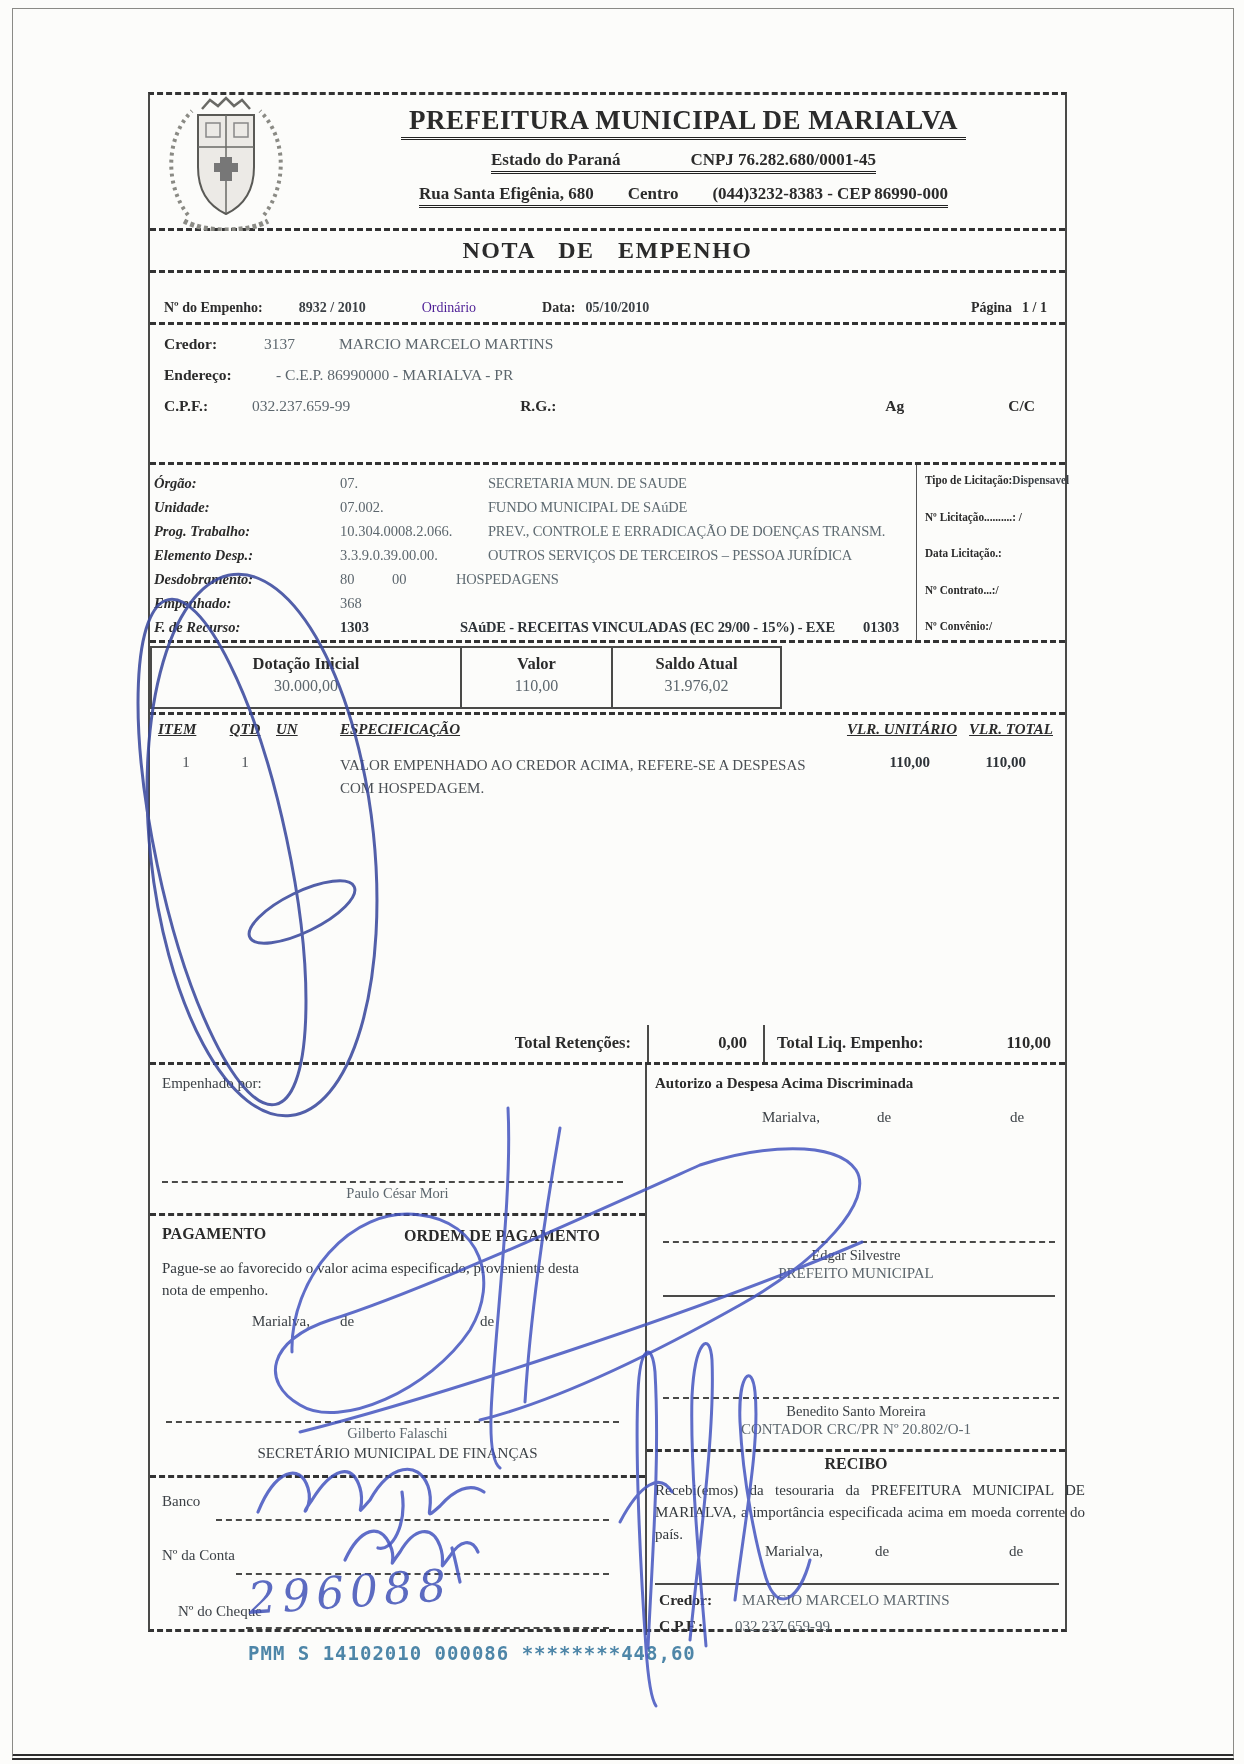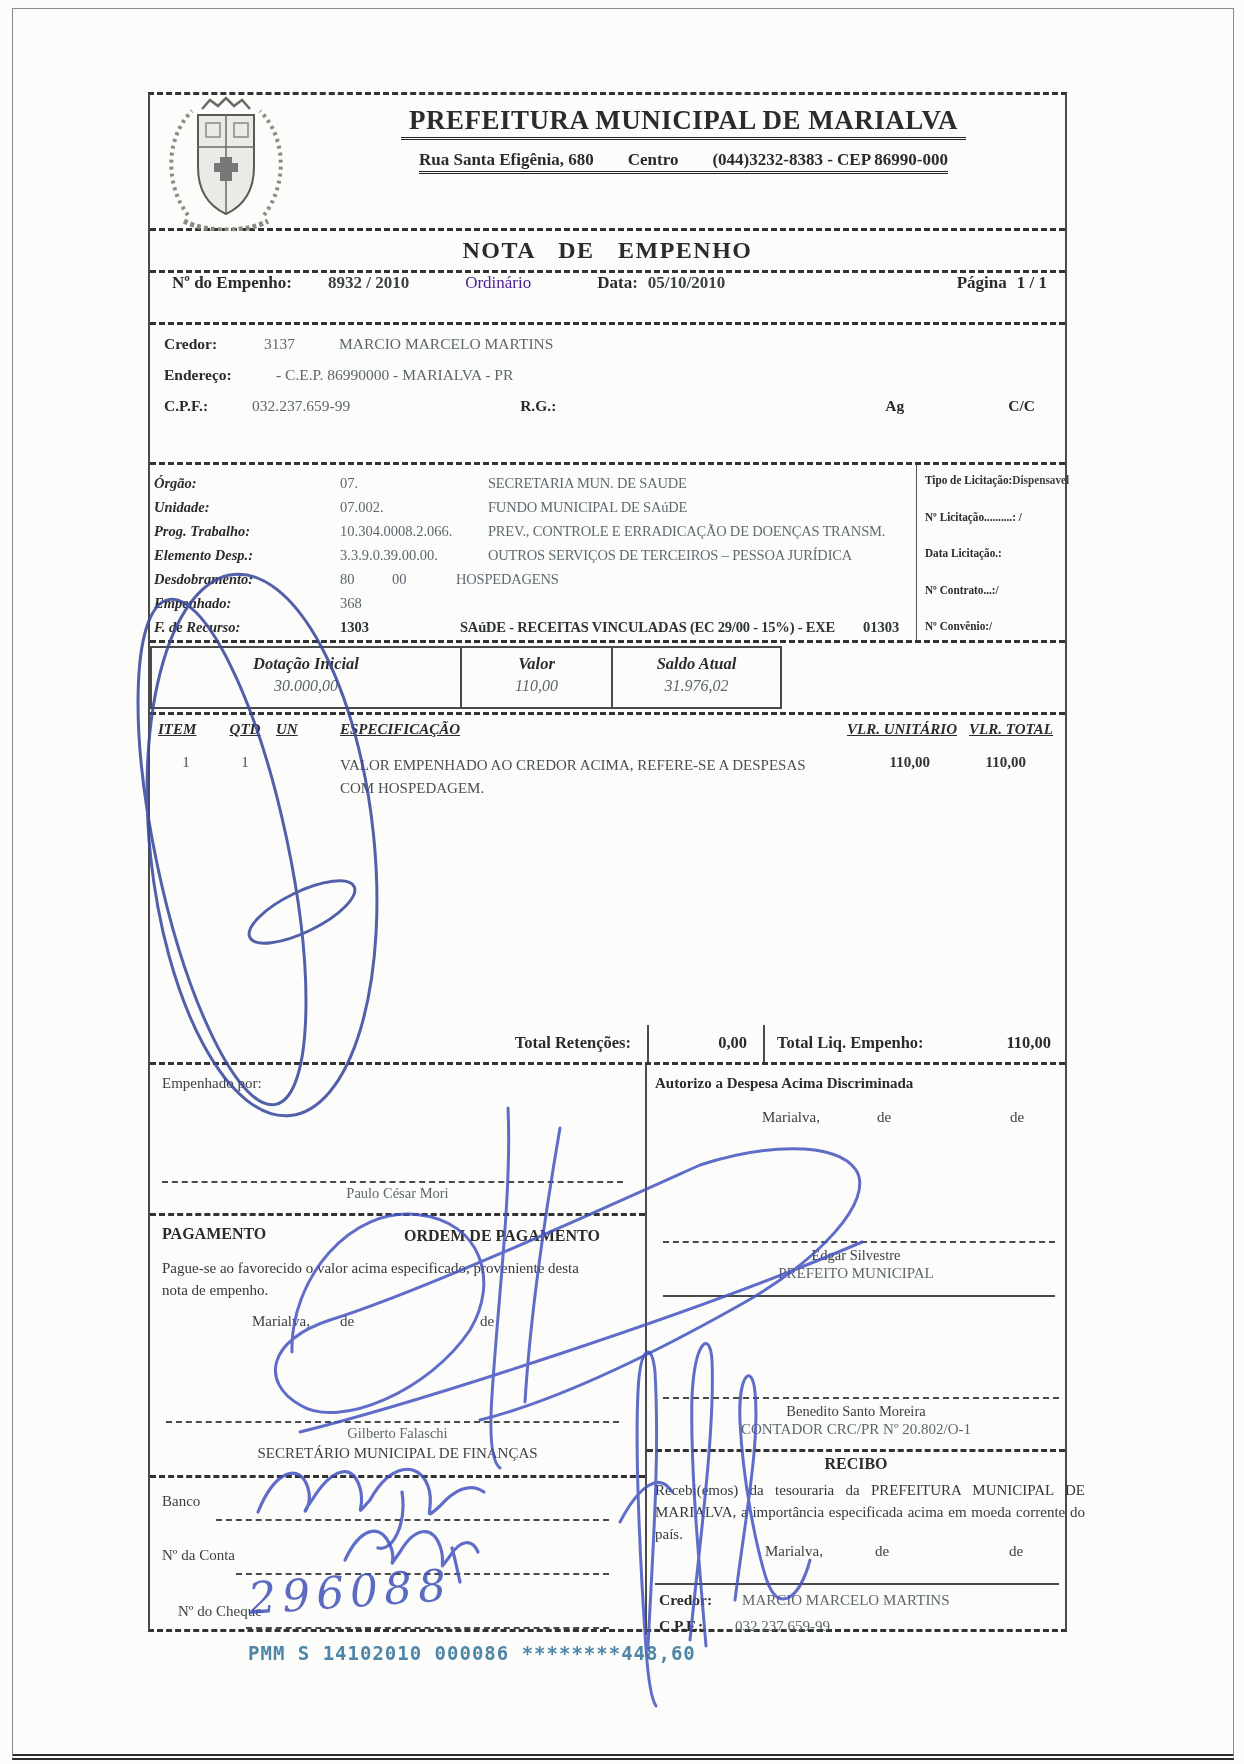--- a/index.html
+++ b/index.html
@@ -20,21 +20,21 @@
            border-bottom:3px double #222;padding:0 8px 1px;}
   .h-row{margin-top:10px;}
   .h-sub{display:inline-block;border-bottom:3px double #222;padding-bottom:1px;font-size:17px;font-weight:bold;}
   .h-sub .gap{display:inline-block;width:70px;}
   .h-addr{display:inline-block;border-bottom:3px double #222;padding-bottom:1px;font-size:17px;font-weight:bold;}
   .h-addr .gap{display:inline-block;width:34px;}
   
   .title-bar{height:42px;text-align:center;font-size:24px;font-weight:bold;letter-spacing:1.5px;
              word-spacing:16px;padding-top:6px;border-bottom:3px dashed #333;}
   
-  .emp-row{height:52px;display:flex;align-items:flex-start;padding:0 18px 6px 22px;font-size:17px;
+  .emp-row{height:52px;display:flex;align-items:flex-end;padding:0 18px 6px 14px;font-size:14px;
            border-bottom:3px dashed #333;}
   .emp-row .b{font-weight:bold;}
   .emp-num{margin-left:36px;font-weight:bold;color:#3c4146;}
   .emp-kind{margin-left:56px;color:#4c1d95;}
   .emp-date-l{margin-left:66px;font-weight:bold;}
   .emp-date{margin-left:10px;font-weight:bold;color:#3c4146;}
   .emp-page-l{margin-left:auto;font-weight:bold;}
   .emp-page{margin-left:10px;font-weight:bold;}
   
   .credor{height:140px;padding:10px 14px 0;border-bottom:3px dashed #333;font-size:15.5px;}
@@ -56,21 +56,21 @@
   .b-code.sm2{width:64px;}
   .b-desc{color:#5f6b72;letter-spacing:-.2px;}
   .b-strong{color:#2e3338;font-weight:bold;}
   .bud-right{width:138px;border-left:1px solid #555;padding:8px 2px 6px 8px;
              display:flex;flex-direction:column;justify-content:space-between;
              font-size:12.5px;font-weight:bold;}
   .bud-right .lic{white-space:nowrap;transform:scaleX(.9);transform-origin:left;}
   .lic-val{font-weight:bold;color:#3c4146;}
   
   .summary{height:72px;display:flex;padding:3px 0;border-bottom:3px dashed #333;}
-  .sum-cell{border:2px solid #4a4a48;box-sizing:border-box;text-align:center;padding-top:6px;margin-left:-2px;font-style:italic;}
+  .sum-cell{border:2px solid #4a4a48;box-sizing:border-box;text-align:center;padding-top:6px;margin-left:-2px;}
   .sum-cell:first-child{margin-left:0;}
   .sum-lab{font-weight:bold;font-size:16.5px;}
   .sum-val{color:#5c666d;font-size:16px;margin-top:3px;}
   .w1{width:312px;}.w2{width:285px;}.w3{width:153px;}.w4{width:171px;}
   
   .items{height:310px;position:relative;font-size:15px;}
   .it-head{display:flex;padding:6px 12px 0 8px;font-style:italic;font-weight:bold;}
   .it-head span{text-decoration:underline;}
   .col-item{width:56px;}
   .col-qtd{width:62px;text-align:center;}
@@ -130,20 +130,23 @@
           <rect x="70" y="62" width="12" height="24" fill="#777"></rect>
           <rect x="64" y="68" width="24" height="9" fill="#777"></rect>
           <rect x="56" y="28" width="14" height="14" fill="none" stroke="#888" stroke-width="1.5"></rect>
           <rect x="84" y="28" width="14" height="14" fill="none" stroke="#888" stroke-width="1.5"></rect>
           <path d="M34,126 C56,138 96,138 118,126" fill="none" stroke="#8a8a84" stroke-width="5" stroke-dasharray="4,3"></path>
         </svg>
       </div>
       <div class="header-text">
         <div class="h-title">PREFEITURA MUNICIPAL DE MARIALVA</div>
         <div class="h-row">
+          <span class="h-sub"><span>Estado do Paraná</span><span class="gap"></span><span>CNPJ 76.282.680/0001-45</span></span>
+        </div>
+        <div class="h-row">
           <span class="h-addr"><span>Rua Santa Efigênia, 680</span><span class="gap"></span><span>Centro</span><span class="gap"></span><span>(044)3232-8383  -  CEP 86990-000</span></span>
         </div>
       </div>
     </div>
 
     <div class="sec title-bar">NOTA DE EMPENHO</div>
 
     <div class="sec emp-row">
       <span class="b">Nº do Empenho:</span>
       <span class="emp-num">8932 / 2010</span>

